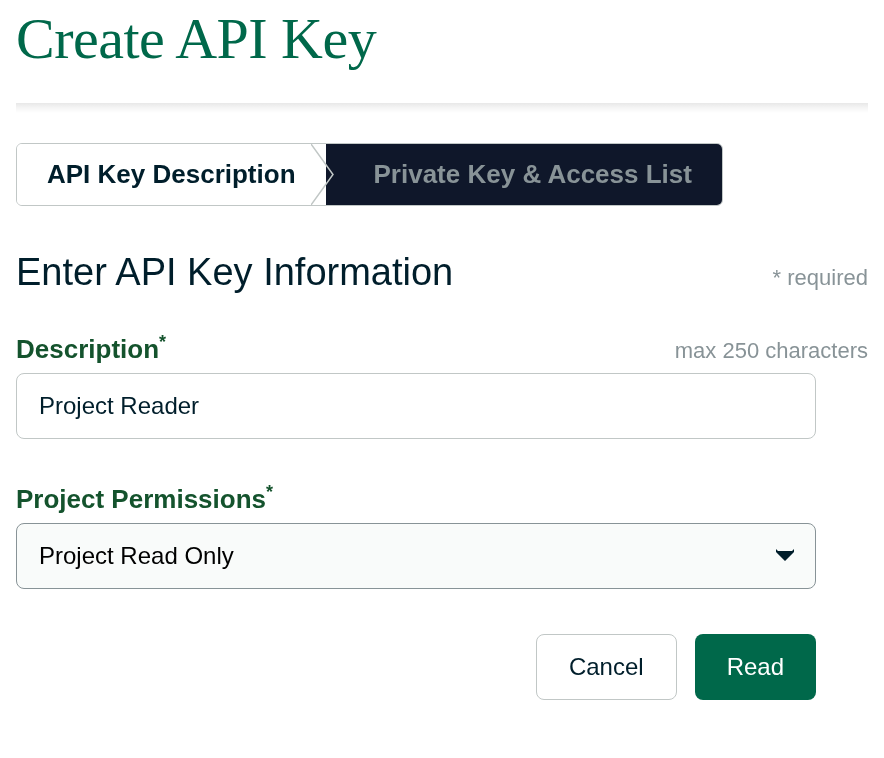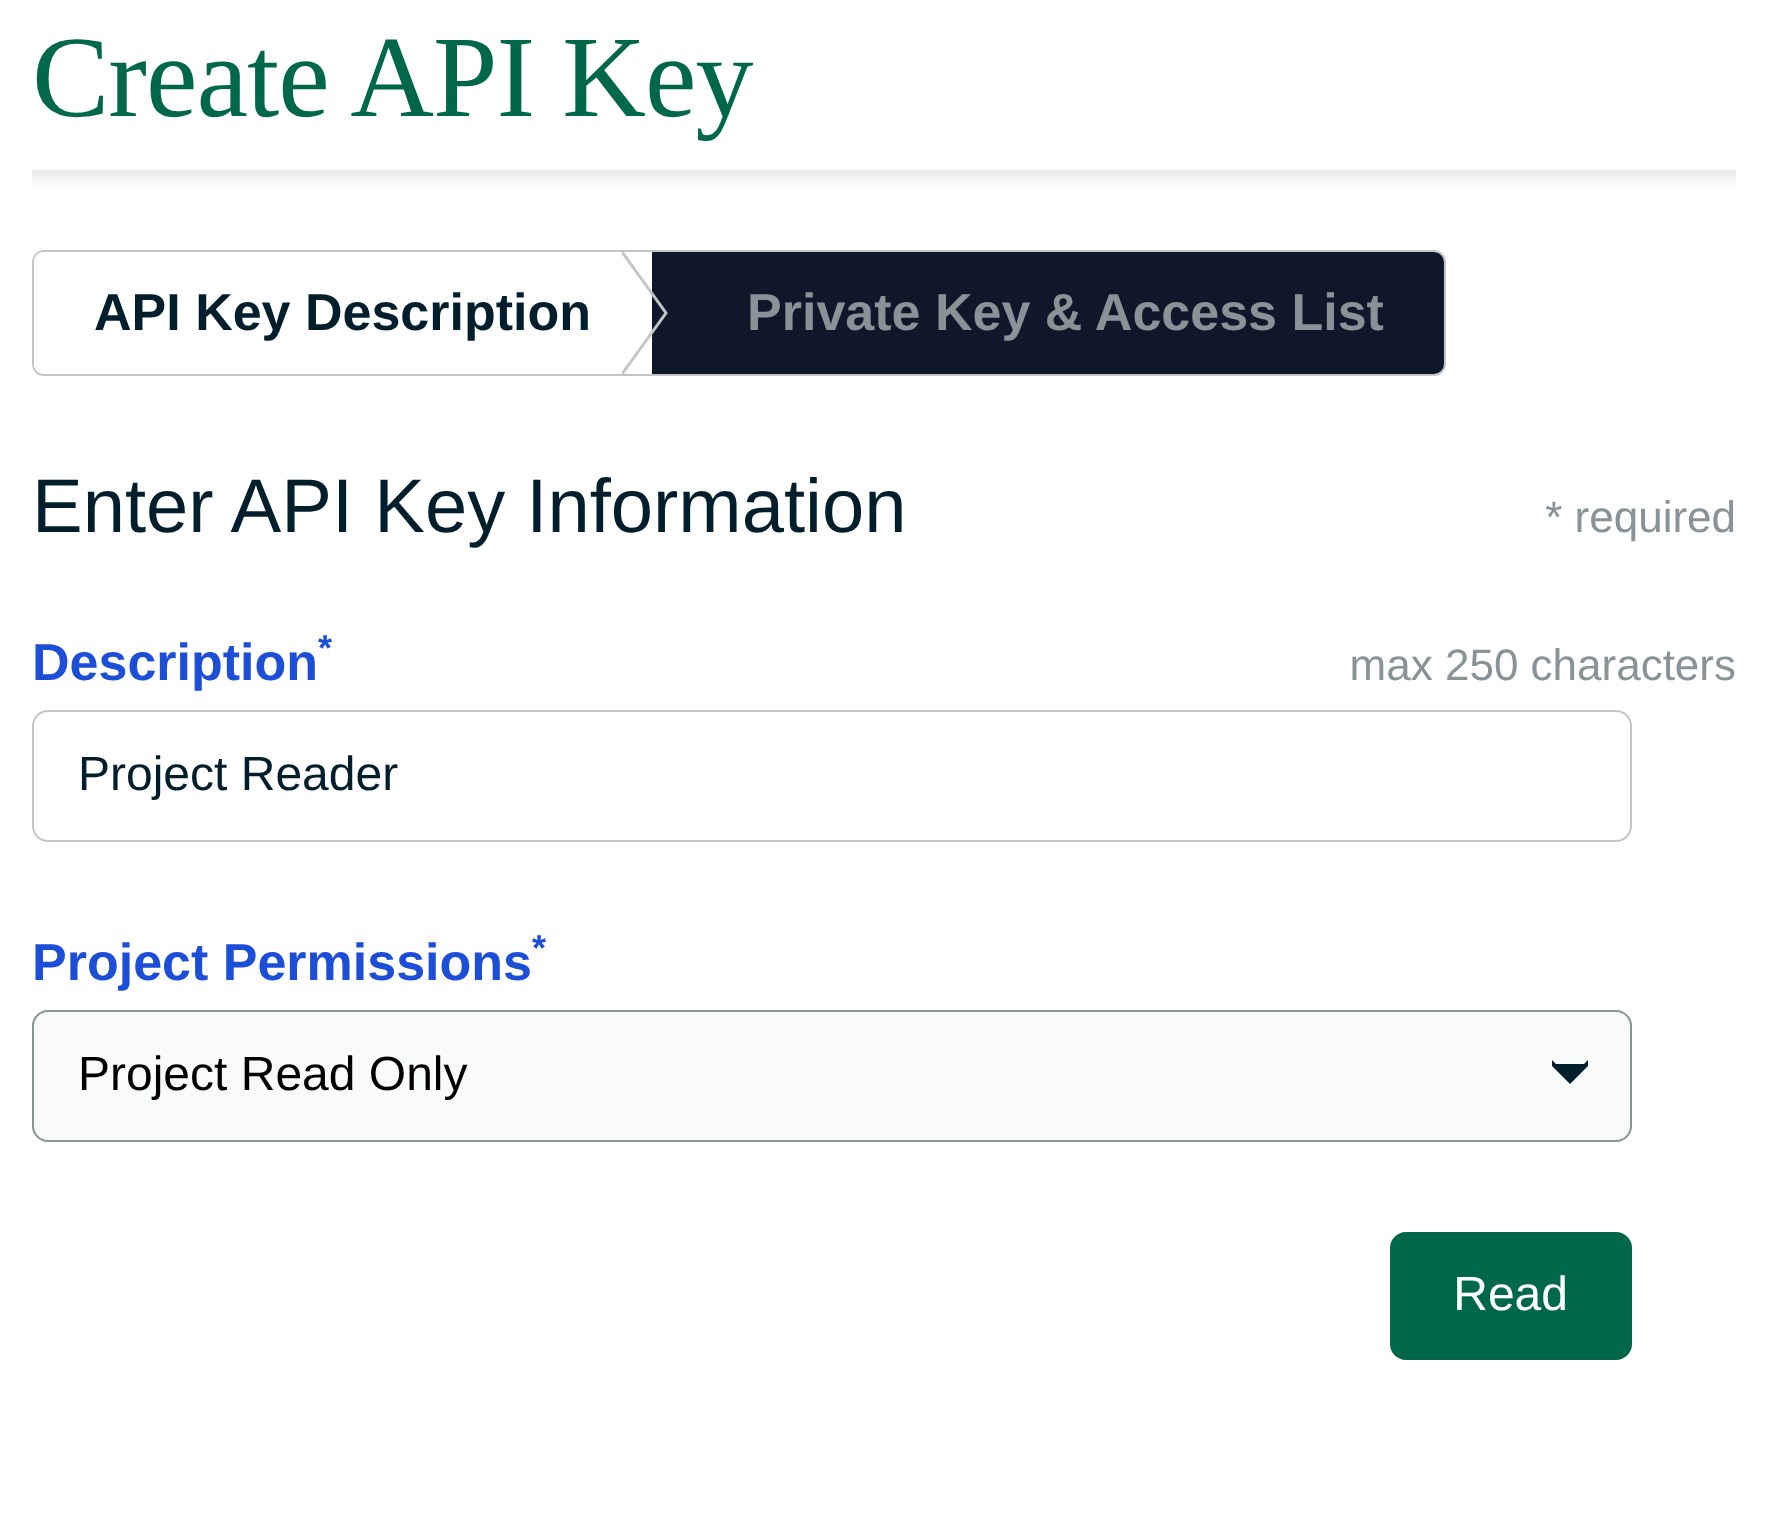--- a/index.html
+++ b/index.html
@@ -12,21 +12,21 @@
       background: #ffffff;
       padding: 0 16px;
       color: #001e2b;
     }
     .page-title {
       font-family: Georgia, "Times New Roman", serif;
       font-size: 58px;
       font-weight: 400;
       color: #00684a;
       margin-top: 5px;
-      margin-bottom: 13px;
+      margin-bottom: 31px;
       letter-spacing: -0.5px;
     }
     .divider {
       width: 100%;
       height: 10px;
       background: linear-gradient(to bottom, #e8e8e8 0%, #f5f5f5 50%, #ffffff 100%);
       margin-bottom: 30px;
     }
     .steps-container {
       display: flex;
@@ -83,21 +83,21 @@
     }
     .field-header {
       display: flex;
       justify-content: space-between;
       align-items: baseline;
       margin-bottom: 8px;
     }
     .field-label {
       font-size: 26px;
       font-weight: 700;
-      color: #1d4ed8;
+      color: #14532d;
       position: relative;
     }
     .field-label .asterisk {
       font-size: 18px;
       position: relative;
       top: -10px;
       font-weight: 600;
     }
     .field-hint {
       font-size: 22px;
@@ -208,14 +208,15 @@
     <span class="select-arrow">
       <svg width="18" height="12" viewBox="0 0 18 12">
         <path d="M 1 2 L 9 10 L 17 2" fill="#001e2b" stroke="#001e2b" stroke-width="0"></path>
         <path d="M 0 0 L 9 9 L 18 0 L 18 3 L 9 12 L 0 3 Z" fill="#001e2b"></path>
       </svg>
     </span>
   </div>
 </div>
 
 <div class="button-row">
+  <button class="btn btn-secondary">Cancel</button>
   <button class="btn btn-primary">Read</button>
 </div>
 
 </body></html>

